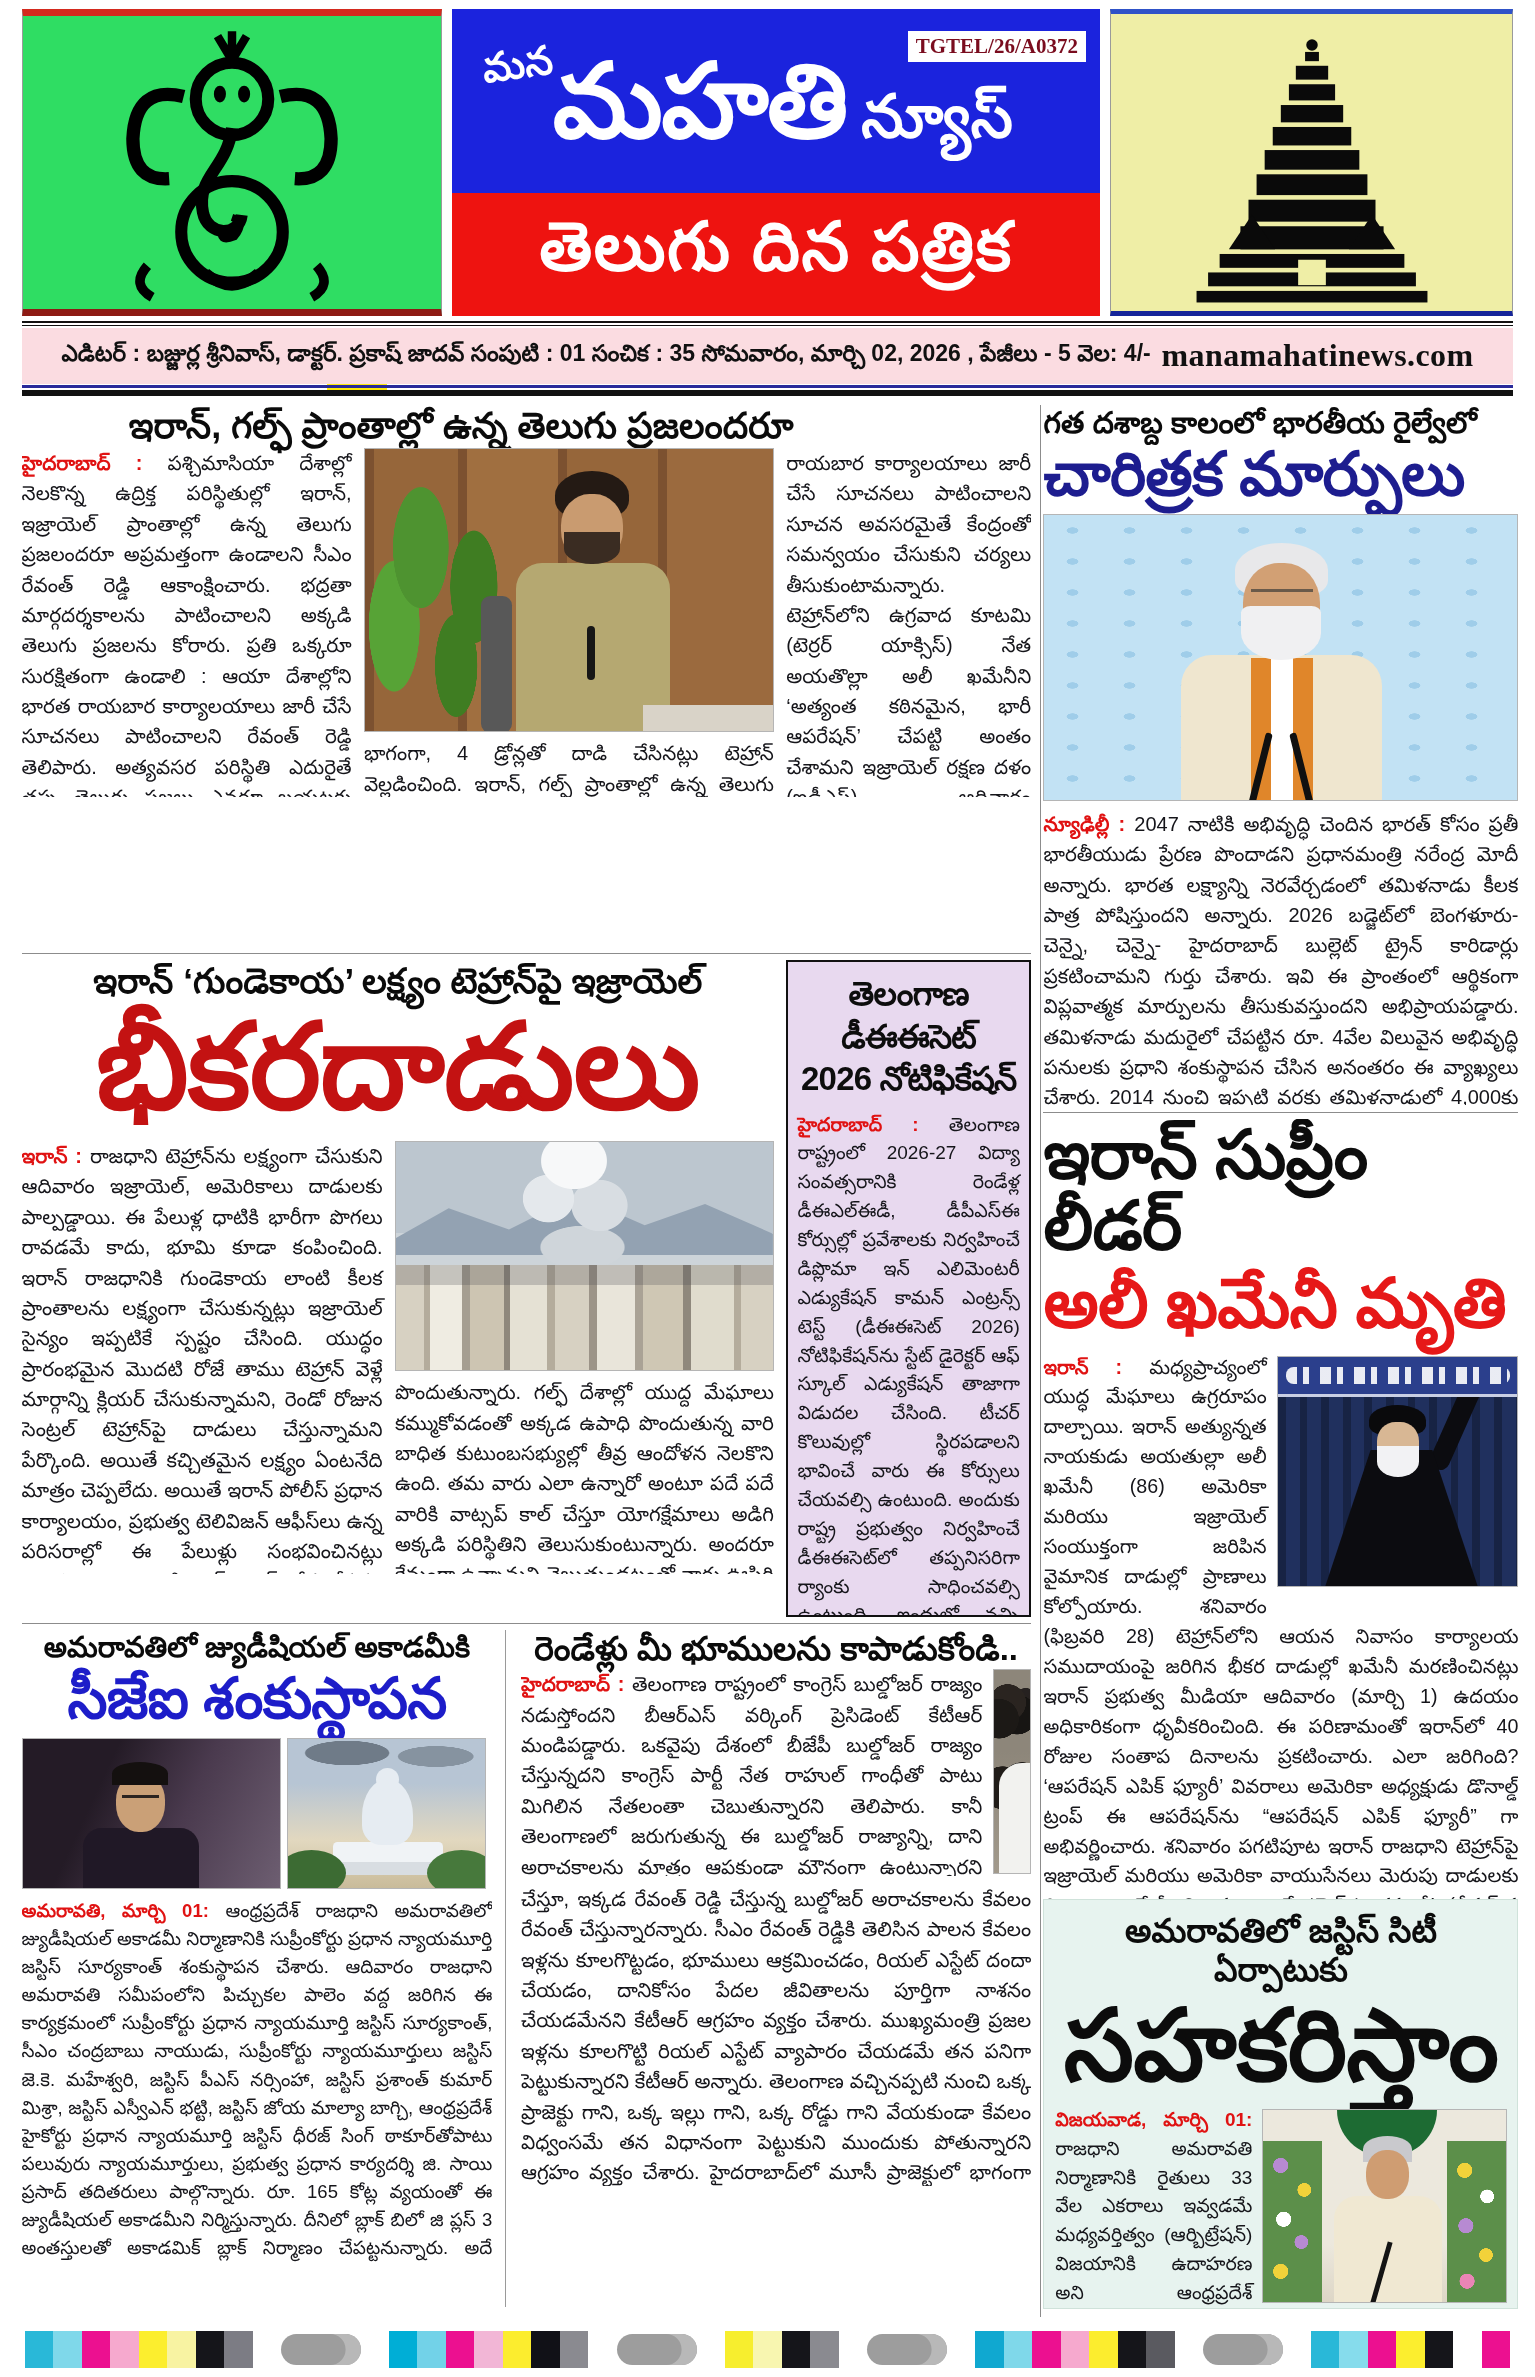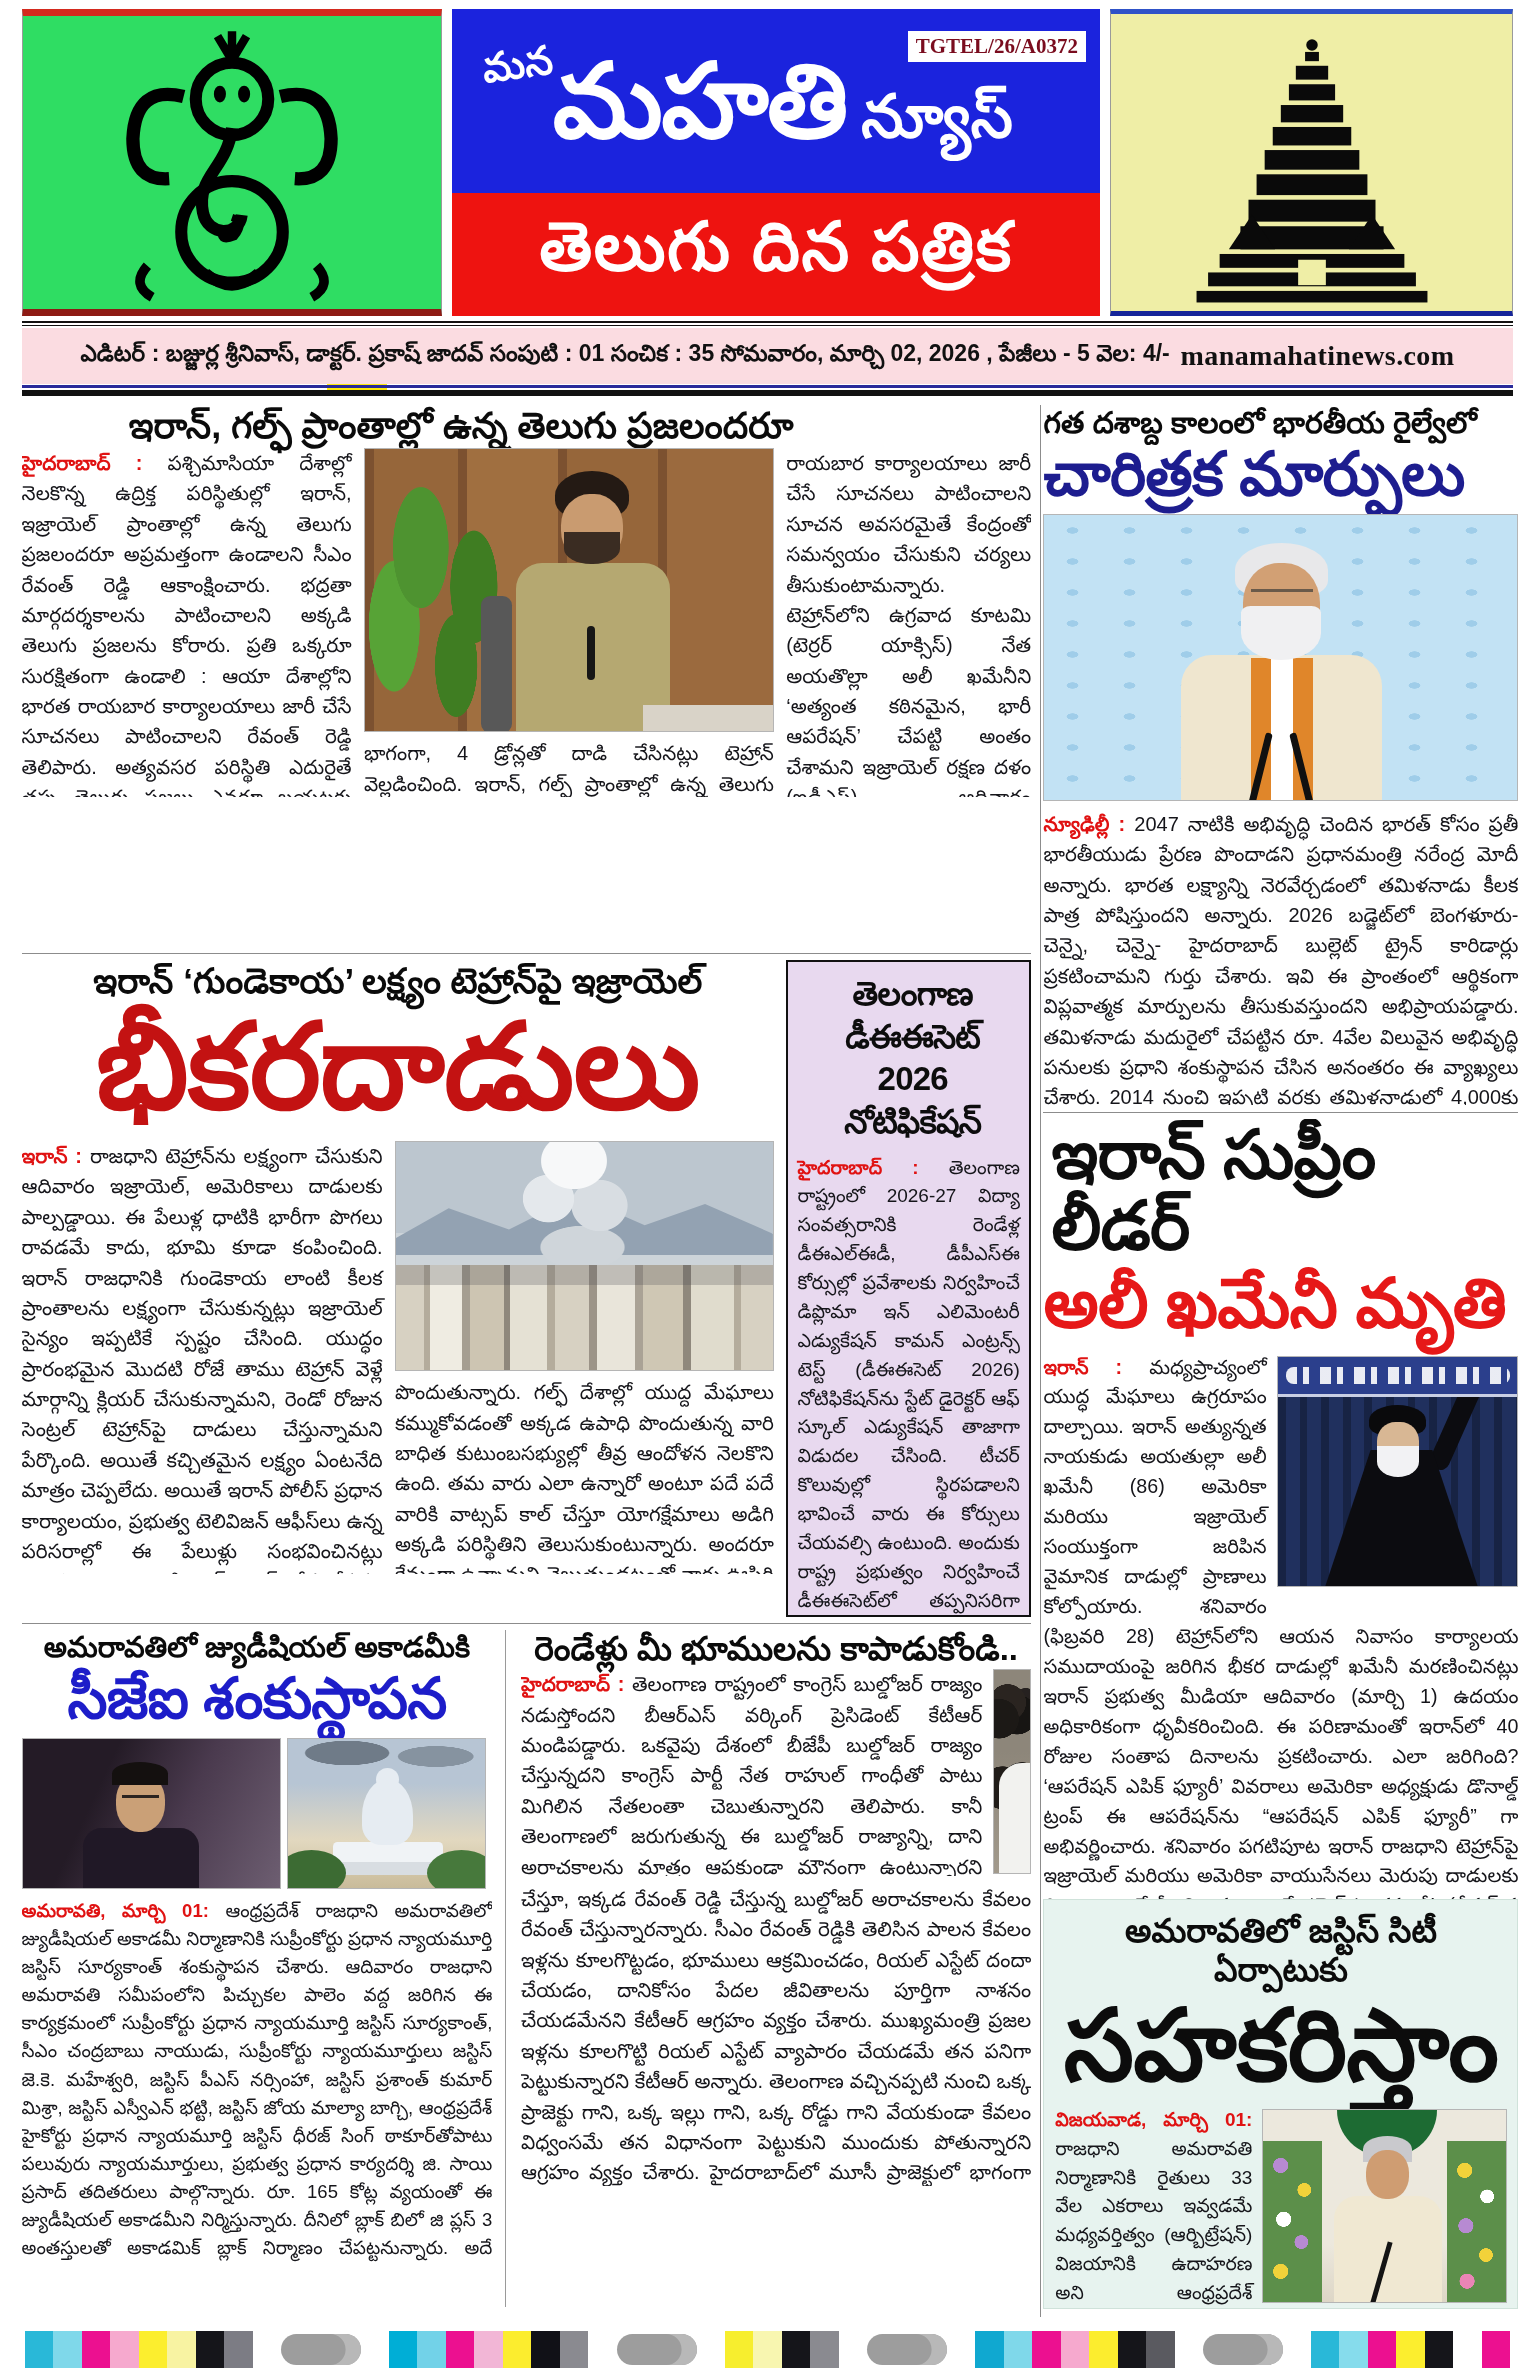--- a/index.html
+++ b/index.html
@@ -16,34 +16,34 @@
   .title-row { position:absolute; left:31px; bottom:6.2px; white-space:nowrap; }
   .t-small { font-size:40px; font-weight:bold; vertical-align:top; display:inline-block; transform:rotate(-8deg); margin-right:-4.6px; }
   .t-big   { font-size:104px; font-weight:bold; letter-spacing:-1.5px; }
   .t-mid   { font-size:60px; font-weight:bold; margin-left:10.8px; }
   .mh-red { background:#ee1310; flex:1 1 auto; color:#fff; font-size:68px; font-weight:bold; display:flex; align-items:center; justify-content:center; letter-spacing:1.5px; }
   .mh-yellow { flex:0 0 403px; background:#efeea6; border-top:5.4px solid #2f52c8; border-bottom:5.4px solid #15259a; border-left:1.5px solid #9a9a9a; border-right:1.5px solid #9a9a9a; display:flex; align-items:flex-end; justify-content:center; }
 
   
   .dblrule { margin-top:4.6px; height:5.4px; border-top:2.3px solid #111; border-bottom:1.5px solid #111; }
   .info-strip { margin-top:1.5px; background:#fbdce1; min-height:56px; display:flex; align-items:center; justify-content:center; gap:10.8px; font-weight:bold; font-size:23px; white-space:nowrap; overflow:hidden; }
-  .info-strip .site { font-family:"Liberation Serif", serif; font-size:28px; letter-spacing:0.4px; }
+  .info-strip .site { font-family:"Liberation Serif", serif; font-size:32px; letter-spacing:0.4px; }
   .under-rules { position:relative; height:14px; }
   .under-rules .navy { position:absolute; left:0; right:0; top:1.5px; height:3.1px; background:#2a2a9a; }
   .under-rules .blk  { position:absolute; left:0; right:0; top:6.2px; height:6.2px; background:#111; }
   .under-rules .yel  { position:absolute; left:305px; top:0; width:60px; height:7px; background:#ffe90a; }
 
   
   .content { display:flex; margin-top:7.7px; height:1912px; }
   .col-left { flex:0 0 1012px; padding-right:9.3px; }
   .col-right { flex:1 1 auto; border-left:1.5px solid #8c8c8c; padding-left:2px; }
   .hdiv { border:none; border-top:1.5px solid #8c8c8c; margin:6.2px 0; }
 
   .kicker { font-weight:bold; color:#0b0b0b; line-height:1.18; }
-  .headline { font-weight:bold; line-height:1.05; letter-spacing:-0.8px;margin-left:8px; }
+  .headline { font-weight:bold; line-height:1.05; letter-spacing:-0.8px; }
   .body2 { font-size:20px; line-height:1.52; text-align:justify; color:#15151a; }
   .dl { color:#e01212; font-weight:bold; }
   .photo { position:relative; overflow:hidden; border:0.8px solid #b5b5b5; }
   .abs { position:absolute; }
 
   
   #art-alert { height:541px; overflow:hidden; }
   #art-alert .kicker { font-size:36px; text-align:center; width:879px; }
   #art-alert .headline { font-size:93px; color:#ef550e; text-align:center; width:725px; margin:3.1px 0 10.8px 0; }
   .threecol { display:flex; gap:12.3px; height:349px; overflow:hidden; }

